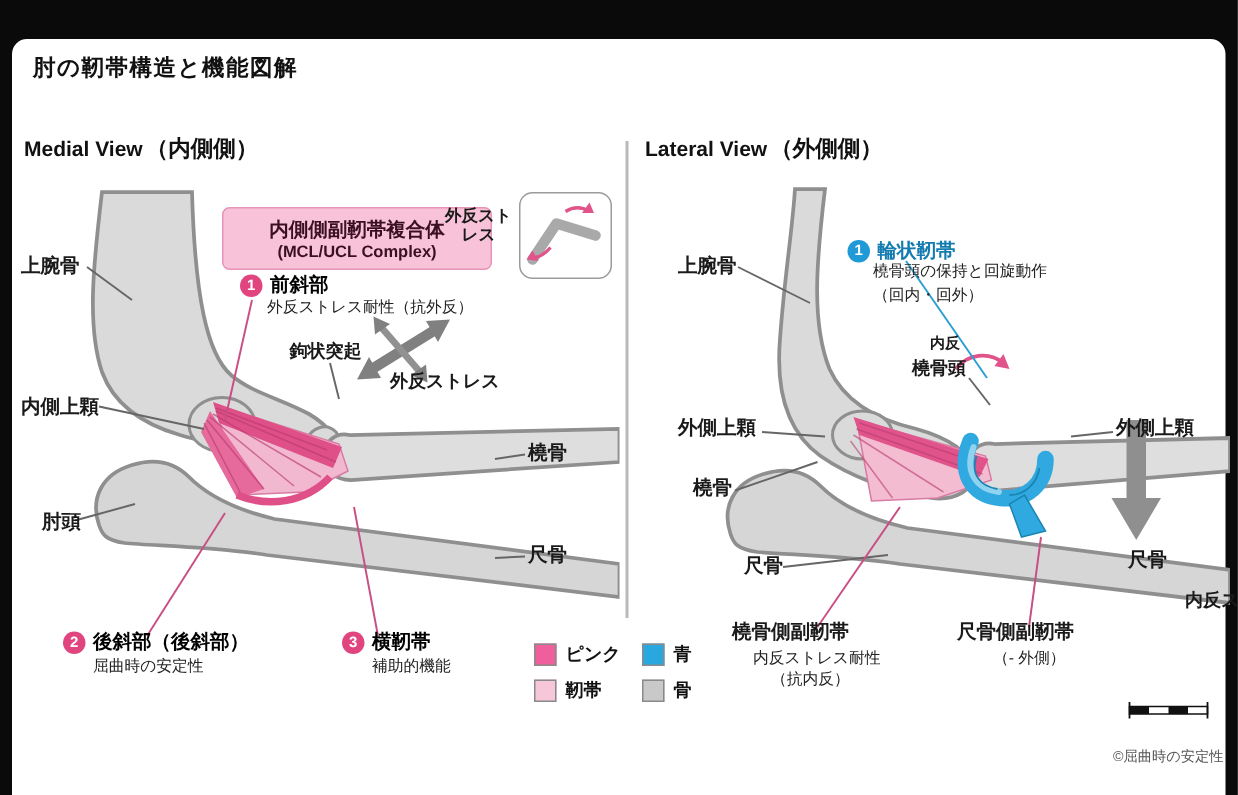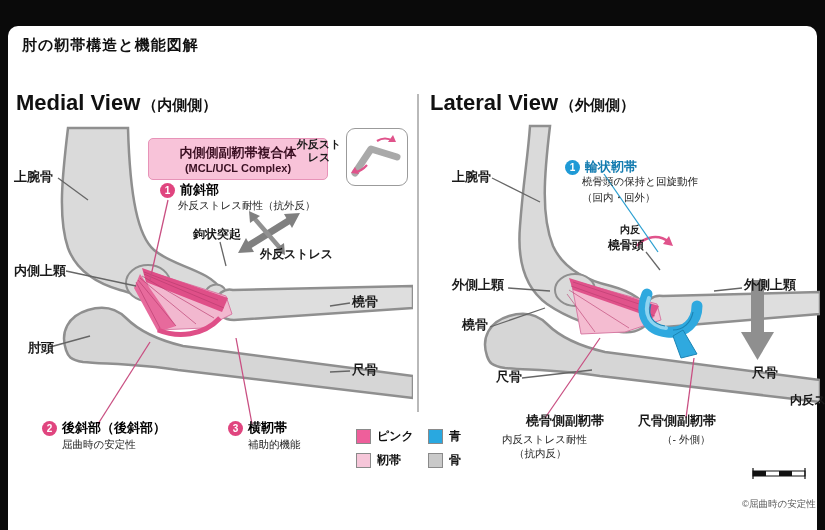--- a/index.html
+++ b/index.html
@@ -1,21 +1,21 @@
 <!DOCTYPE html>
 <html><head>
 <meta charset="utf-8">
 <style>
   html,body{margin:0;padding:0;background:#000;}
   .page{position:relative;width:825px;height:530px;background:#0a0a0a;overflow:hidden;
         font-family:"Liberation Sans","DejaVu Sans",sans-serif;}
   .card{position:absolute;left:8px;right:8px;top:26px;bottom:0;background:#ffffff;border-radius:10px 10px 0 0;}
   .title{position:absolute;left:22px;top:36px;font-size:15px;font-weight:bold;color:#111;letter-spacing:1px;margin:0;}
   .panel-heading{position:absolute;font-weight:bold;color:#111;}
-  .panel-heading .en{font-size:22px;}
+  .panel-heading .en{font-size:14px;}
   .panel-heading .jp{font-size:15px;margin-left:2px;}
   .divider{position:absolute;left:417px;top:94px;width:2px;height:318px;background:#b9b9b9;}
   .lbl{position:absolute;white-space:nowrap;color:#1a1a1a;line-height:1.15;}
   .b13{font-size:13px;font-weight:bold;}
   .b12{font-size:12px;font-weight:bold;}
   .d11{font-size:10.5px;color:#222;}
   .small10{font-size:10px;font-weight:bold;}
   .wrap2{white-space:normal;width:46px;text-align:center;font-size:11px;font-weight:bold;}
   .numrow{position:absolute;display:flex;align-items:center;gap:5px;}
   .numchip{display:inline-flex;width:15px;height:15px;border-radius:50%;color:#fff;
@@ -204,21 +204,21 @@
 
 
   <div class="lbl small10" style="left:620px;top:224px;">内反</div>
   <div class="lbl b12" style="left:608px;top:239px;">橈骨頭</div>
 
   <div class="lbl b13" style="left:452px;top:278px;">外側上顆</div>
   <div class="lbl b13" style="left:744px;top:278px;">外側上顆</div>
   <div class="lbl b13" style="left:462px;top:318px;">橈骨</div>
   <div class="lbl b13" style="left:496px;top:370px;">尺骨</div>
 
-  <div class="lbl b13" style="left:488px;top:414px;margin-left:38px;">橈骨側副靭帯</div>
+  <div class="lbl b13" style="left:488px;top:414px;">橈骨側副靭帯</div>
   <div class="lbl d11" style="left:502px;top:433px;">内反ストレス耐性</div>
   <div class="lbl d11" style="left:514px;top:447px;">（抗内反）</div>
 
   <div class="lbl b13" style="left:638px;top:414px;">尺骨側副靭帯</div>
   <div class="lbl d11" style="left:662px;top:433px;">（- 外側）</div>
 
   <div class="lbl b13" style="left:752px;top:366px;">尺骨</div>
   <div class="lbl b12" style="left:742px;top:394px;padding-left:48px;">内反ストレス</div>
 
   <div class="legend">

